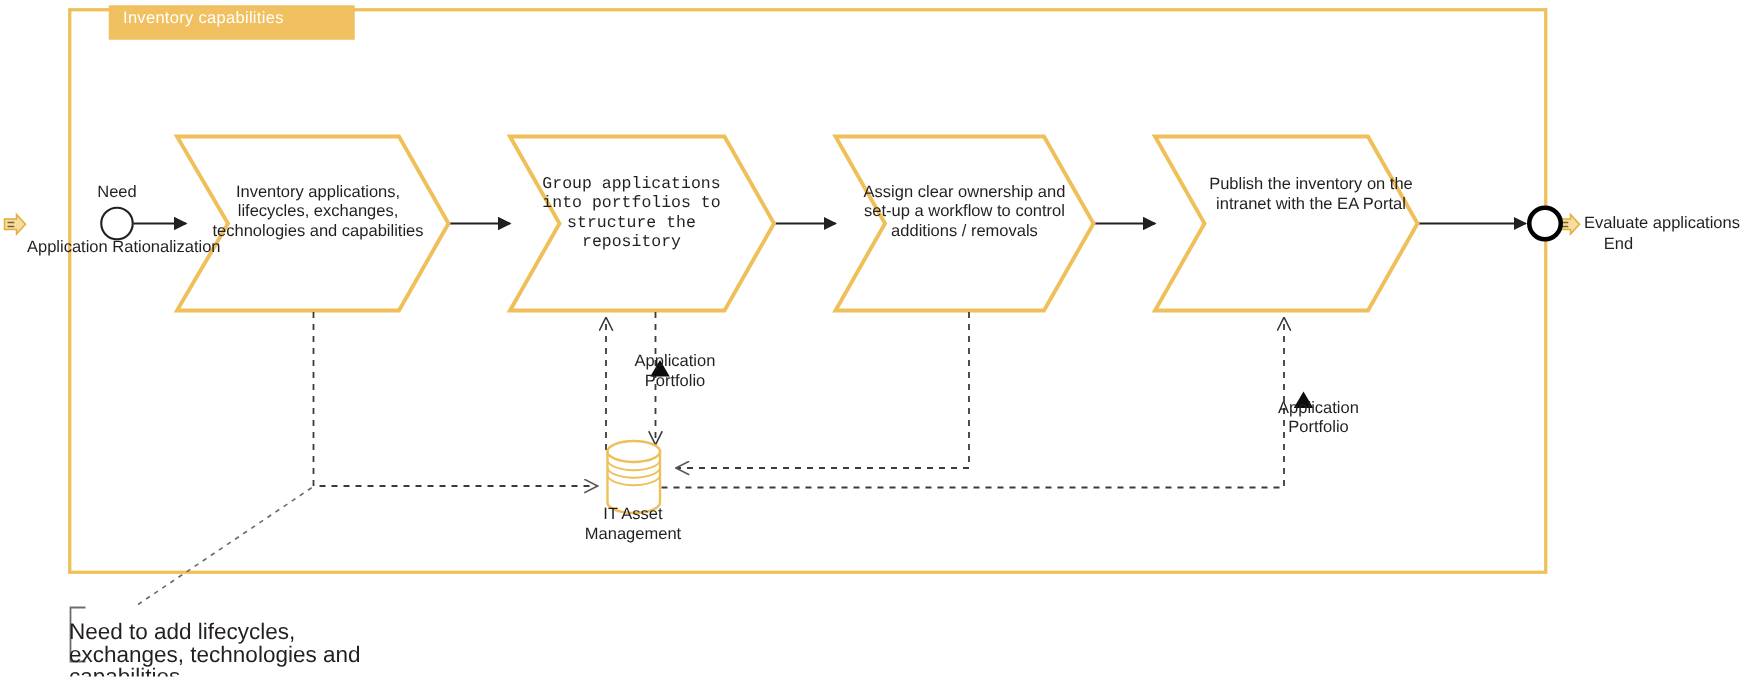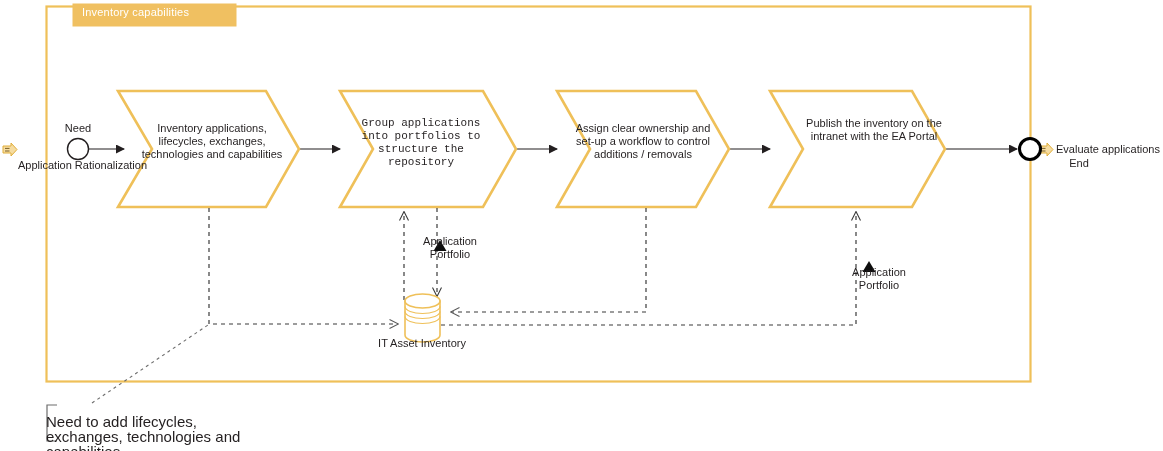--- a/index.html
+++ b/index.html
@@ -131,20 +131,20 @@
   <div class="lbl left" style="left:1056px; top:143px; width:120px;">Evaluate applications</div>
 
   <div class="lbl" style="left:52px; top:122px; width:52px;">Need</div>
   <div class="lbl" style="left:1058px; top:157px; width:42px;">End</div>
 
   <div class="lbl task-text" style="left:137px; top:122px;">Inventory applications, lifecycles, exchanges, technologies and capabilities</div>
   <div class="lbl task-text" style="left:346px; top:117px;font-family:Liberation Mono, monospace;">Group applications into portfolios to structure the repository</div>
   <div class="lbl task-text" style="left:568px; top:110px;margin-top:12px;">Assign clear ownership and set-up a workflow to control additions / removals</div>
   <div class="lbl task-text" style="left:783px; top:117px;margin-left:16px;">Publish the inventory on the intranet with the EA Portal</div>
 
-  <div class="lbl" style="left:377px; top:337px; width:90px;">IT Asset Inventory</div>
+  <div class="lbl" style="left:377px; top:337px; width:90px;">IT Asset Management</div>
 
   <div class="lbl" style="left:405px; top:235px; width:90px; text-align:center;">Application Portfolio</div>
   <div class="lbl" style="left:834px; top:266px; width:90px; text-align:center;">Application Portfolio</div>
 
   <div class="note-text" style="left:46px; top:414px; width:205px;">Need to add lifecycles, exchanges, technologies and capabilities</div>
 
 </div>
 
 </body></html>

